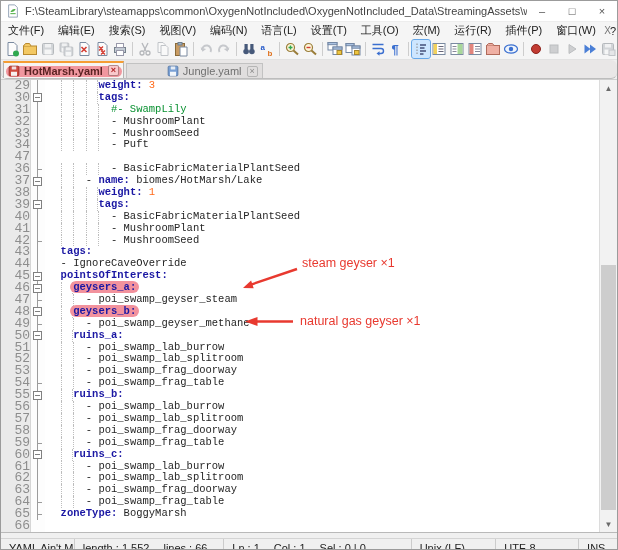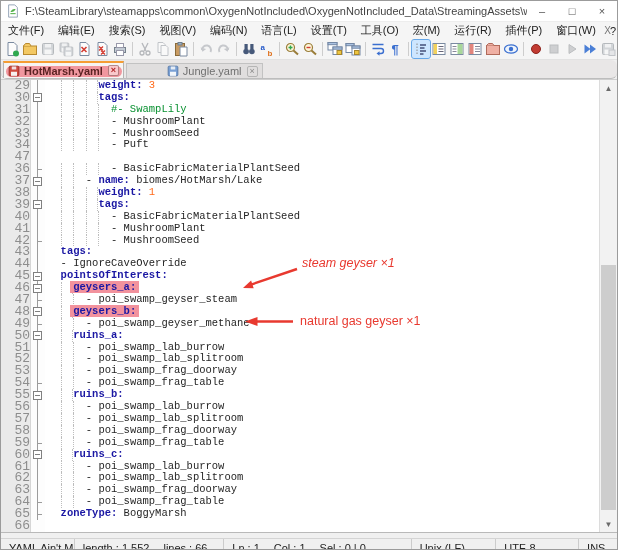--- a/index.html
+++ b/index.html
@@ -45,21 +45,21 @@
   .fold{flex:0 0 14px;position:relative;background:#fdfdfd;}
   .fold.f-l::before,.fold.f-b::before,.fold.f-t::before{content:'';position:absolute;left:6px;top:0;bottom:0;width:1px;background:#9c9c9c;}
   .fold.f-t::after{content:'';position:absolute;left:6px;top:50%;width:5px;height:1px;background:#9c9c9c;}
   .foldbox{position:absolute;left:2px;top:50%;margin-top:-4.5px;width:9px;height:9px;background:#fff;border:1px solid #808080;box-sizing:border-box;z-index:1;}
   .foldbox::after{content:'';position:absolute;left:1px;top:3px;width:5px;height:1px;background:#808080;}
   .codetext{font-family:"Liberation Mono","DejaVu Sans Mono",monospace;font-size:10.5px;white-space:pre;padding-left:3px;color:#252525;}
   .ind{display:inline-block;width:2ch;box-sizing:border-box;}
   .ind.g{border-left:1px dotted #bdbdbd;}
   .ind.gr{border-right:1px dotted #bdbdbd;}
   .sK{color:#1a17a3;font-weight:bold;}
-  .sM{color:#1a17a3;font-weight:bold;background:#f2929d;border-radius:0;padding:0 3px;margin:0 -3px;}
+  .sM{color:#1a17a3;font-weight:bold;background:#f2929d;border-radius:6px;padding:0 3px;margin:0 -3px;}
   .sN{color:#ff6a1a;}
   .sC{color:#089030;}
   .sT{color:#252525;}
 
   
   .vscroll{flex:0 0 17px;background:#f2f2f2;border-left:1px solid #dcdcdc;position:relative;}
   .vs-arrow{position:absolute;left:0;width:17px;height:16px;display:flex;align-items:center;justify-content:center;color:#6a6a6a;font-size:8px;}
   .vs-up{top:0;} .vs-down{bottom:0;}
   .vs-thumb{position:absolute;left:1px;width:15px;top:185px;height:245px;background:#cdcdcd;}
 
@@ -602,17 +602,17 @@
     <div class="grip">◢</div>
   </div>
 
   <div class="anno-layer">
     <svg width="618" height="550" viewBox="0 0 618 550">
       <line x1="296" y1="268" x2="250" y2="283.6" stroke="#e8392f" stroke-width="2.4"></line>
       <polygon points="242,287 250.1,279.6 252.7,287.2" fill="#e8392f"></polygon>
       <line x1="292" y1="320.5" x2="256" y2="320.5" stroke="#e8392f" stroke-width="2.4"></line>
       <polygon points="244,320.5 256.5,316 256.5,325" fill="#e8392f"></polygon>
     </svg>
-    <div class="anno-text" style="left:301px;top:255px;font-style:italic;">steam geyser ×1</div>
+    <div class="anno-text" style="left:301px;top:255px;">steam geyser ×1</div>
     <div class="anno-text" style="left:299px;top:313px;">natural gas geyser ×1</div>
   </div>
 
 </div>
 
 </body></html>

